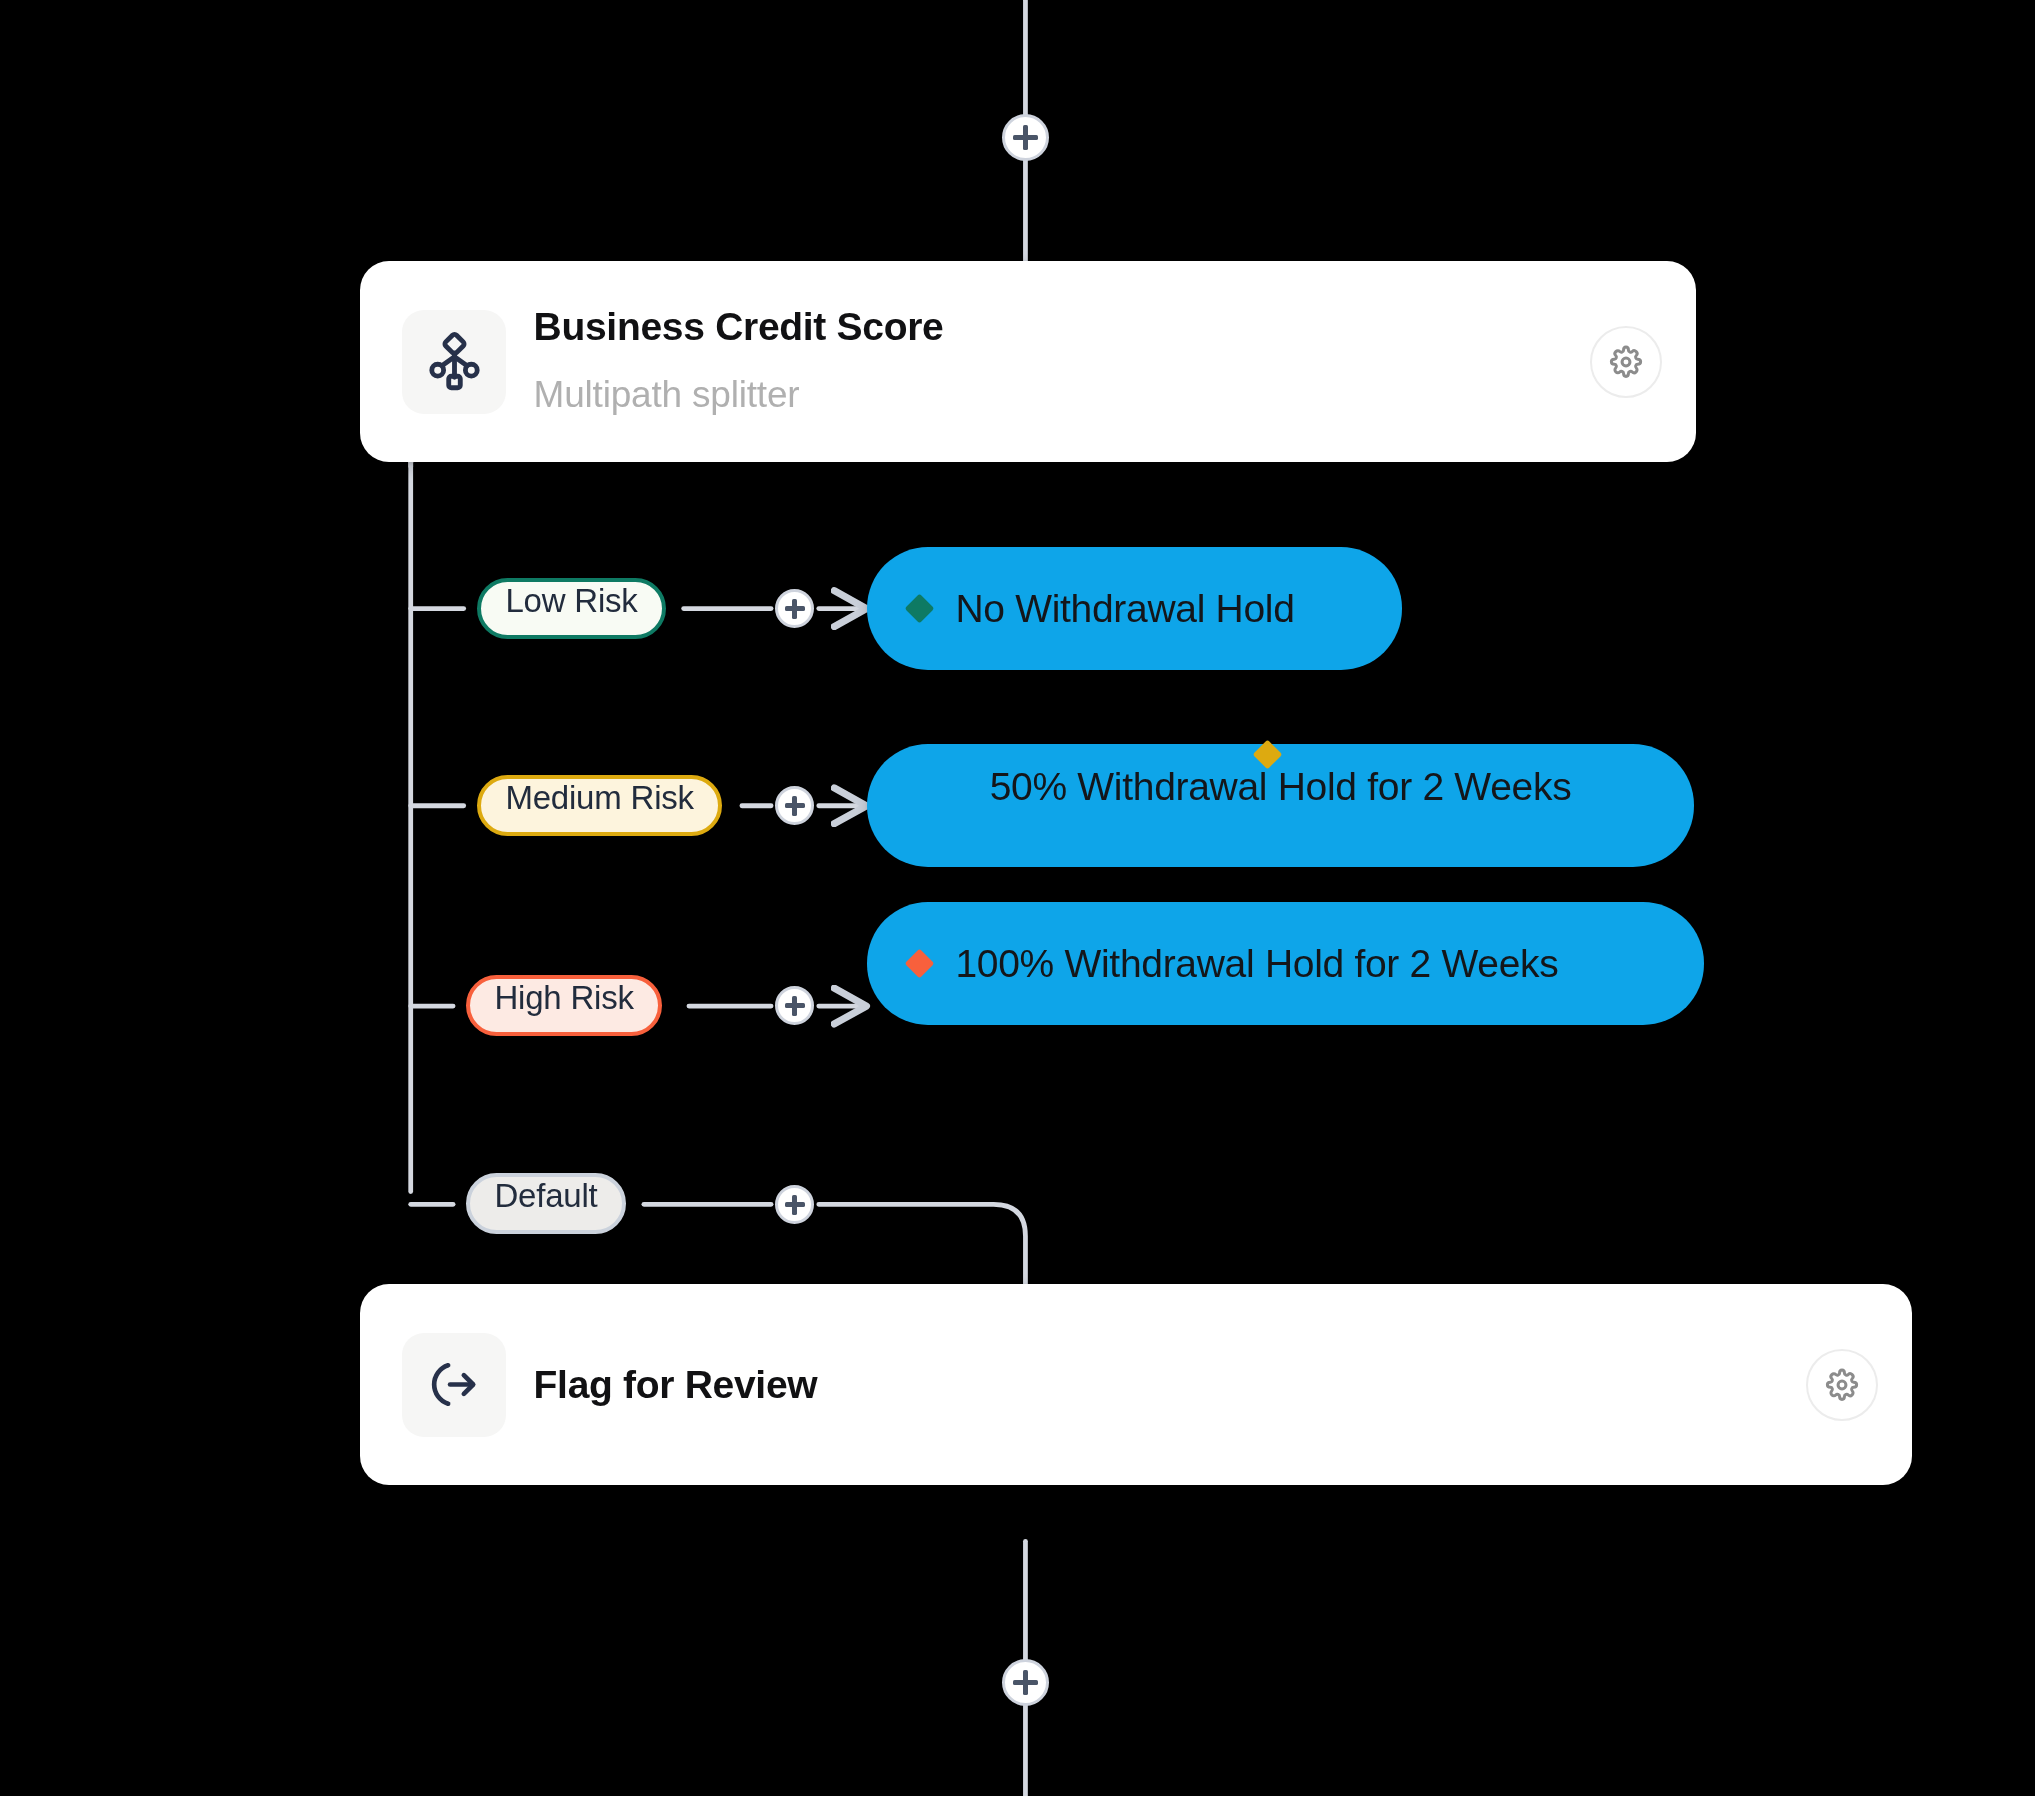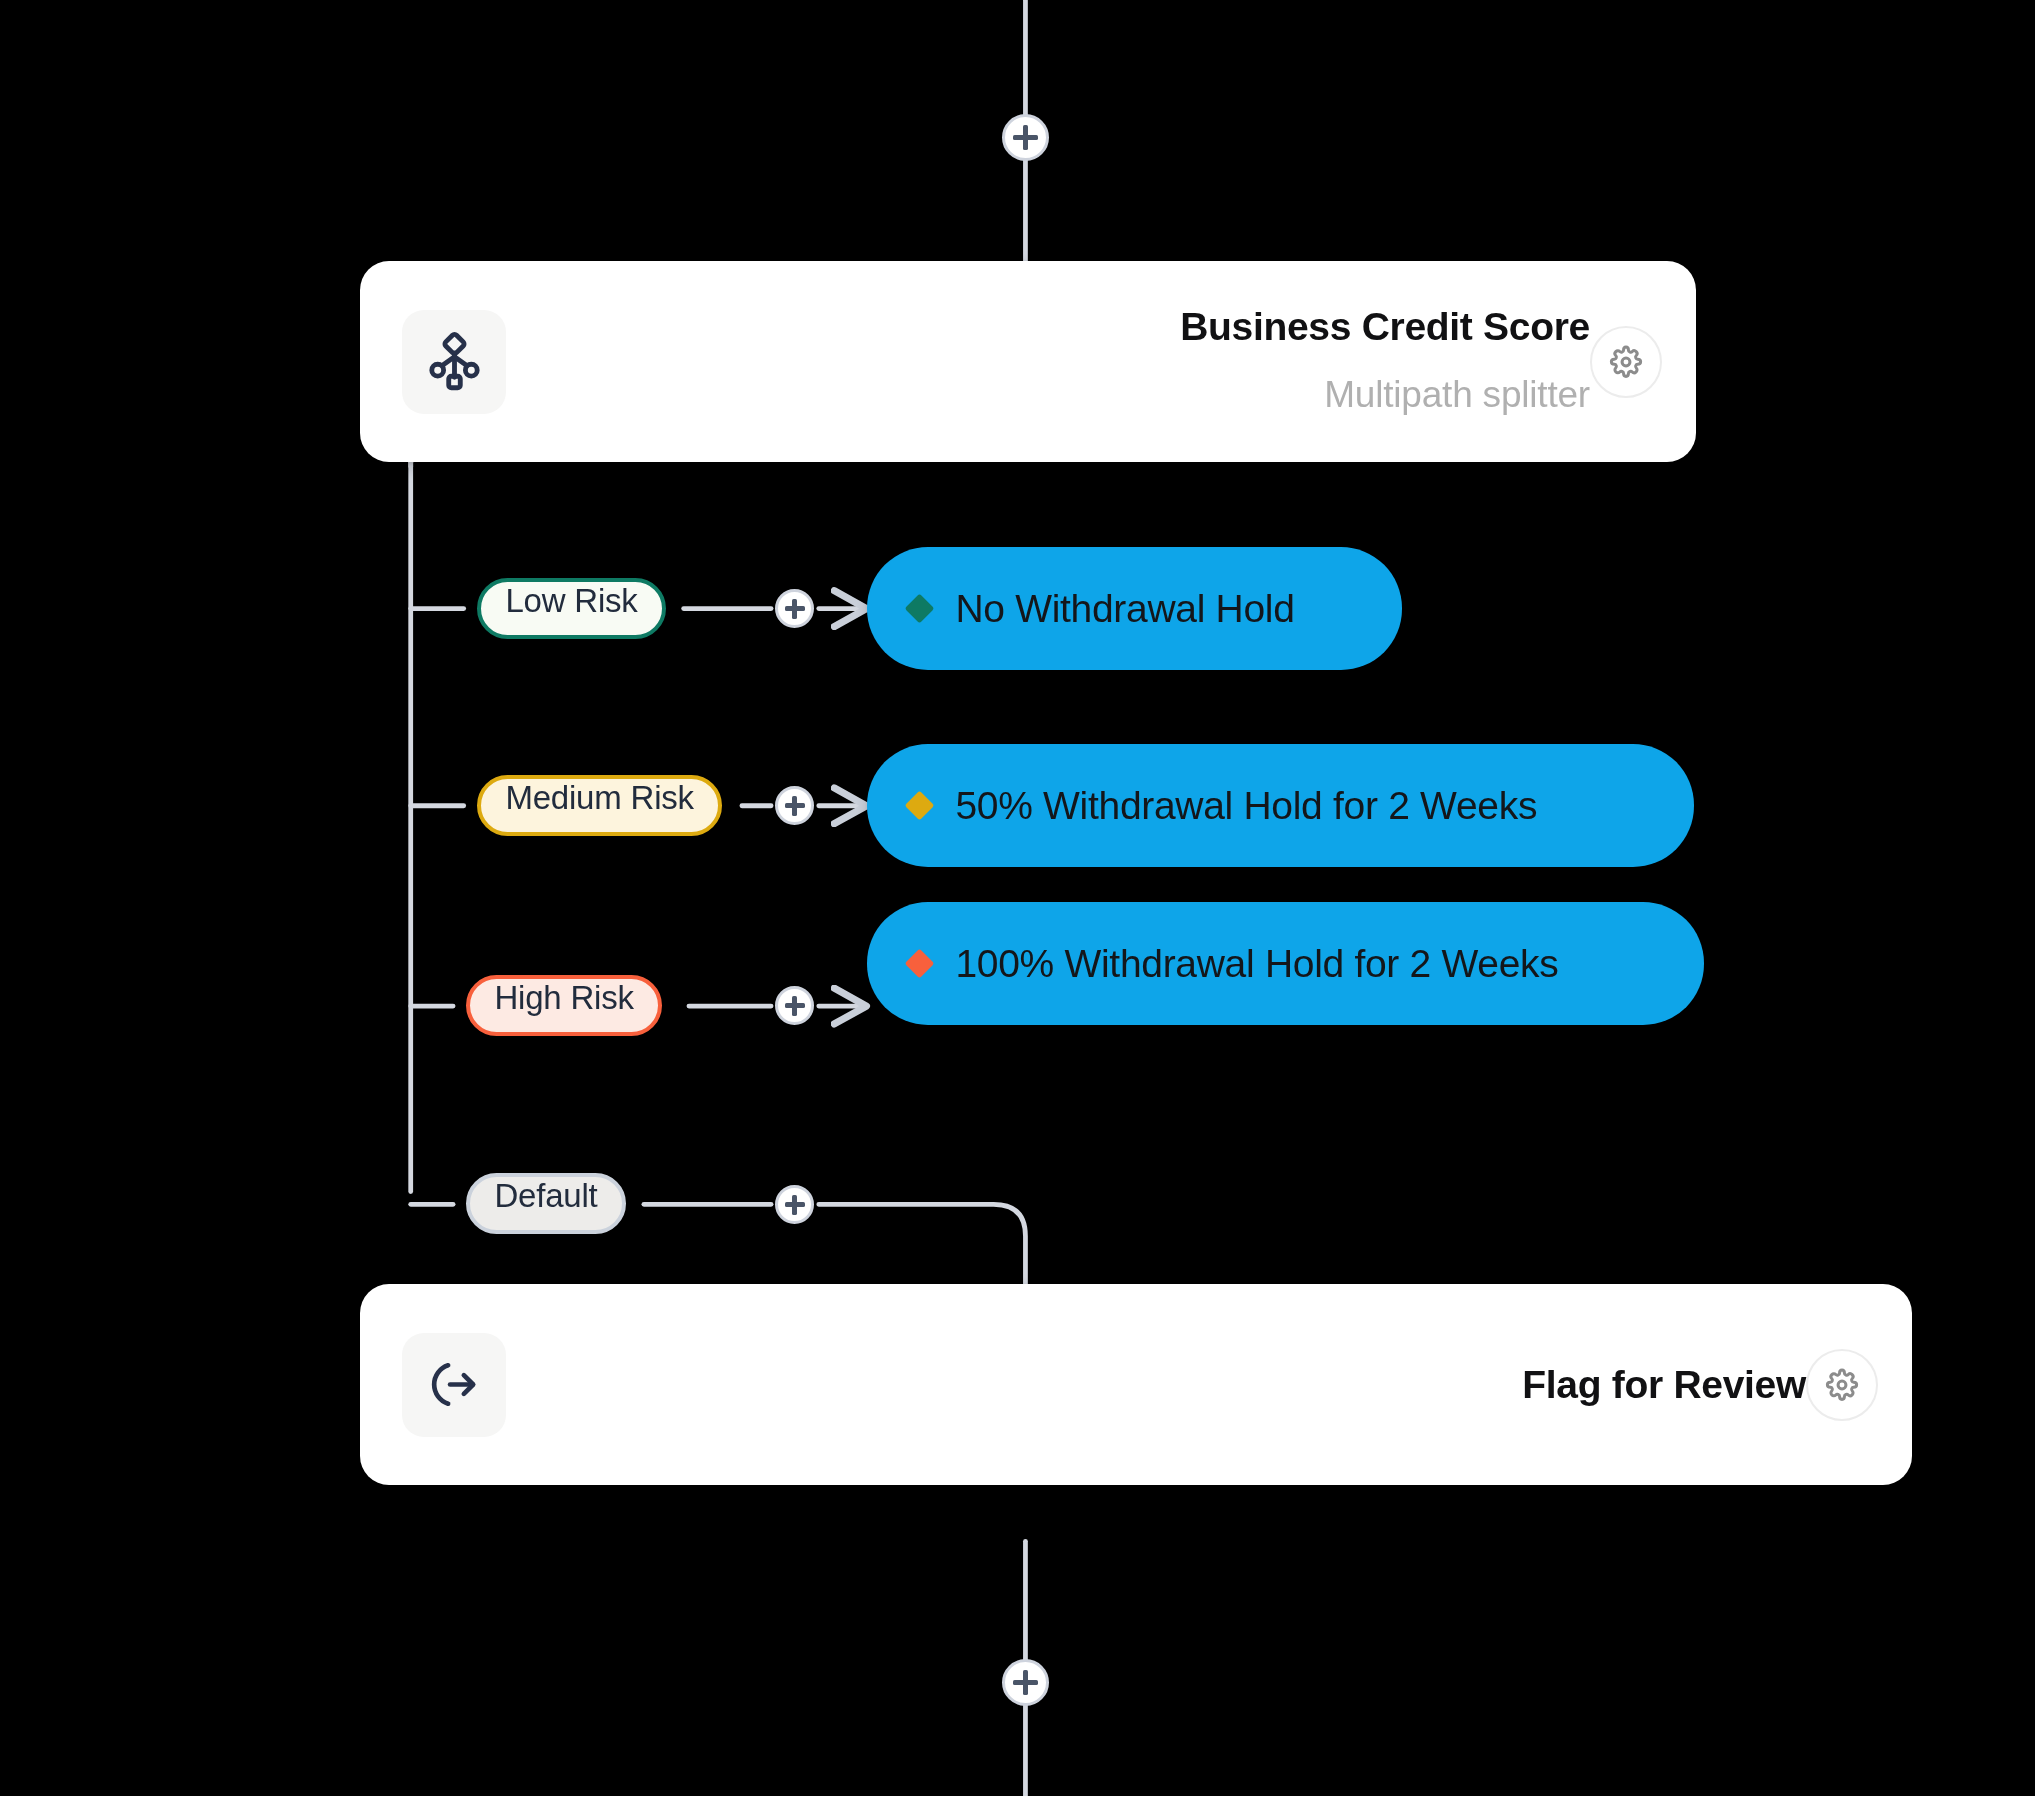--- a/index.html
+++ b/index.html
@@ -36,21 +36,20 @@
     background: #f6f6f5;
     display: flex; align-items: center; justify-content: center;
     flex: 0 0 auto;
   }
   .block-text {
     margin-left: 27.6px;
     display: flex; flex-direction: column;
     justify-content: center;
     flex: 1 1 auto;
     min-width: 0;
-    align-items: flex-end;
   }
   .block-title {
     font-size: 39px;
     font-weight: 700;
     color: #111113;
     letter-spacing: -0.3px;
     line-height: 1.12;
     white-space: nowrap;
   }
   .block-sub {
@@ -228,21 +227,21 @@
     <span class="outcome-label">No Withdrawal Hold</span>
   </div>
 
   <div class="branch-chip chip-medium" style="left:477px; top:775px;">
     <span class="chip-label">Medium Risk</span>
   </div>
   <div class="plus-node small" style="left:775px; top:786px;">
     <span class="bar-h"></span>
     <span class="bar-v"></span>
   </div>
-  <div class="outcome-pill" style="left:867px; top:744px; width:827px;">
+  <div class="outcome-pill" style="left:867px; top:744px; width:827px;flex-direction:column;">
     <span class="diamond" style="background:#ddaa10;"></span>
     <span class="outcome-label">50% Withdrawal Hold for 2 Weeks</span>
   </div>
 
   <div class="branch-chip chip-high" style="left:466px; top:975px;">
     <span class="chip-label">High Risk</span>
   </div>
   <div class="plus-node small" style="left:775px; top:986px;">
     <span class="bar-h"></span>
     <span class="bar-v"></span>

